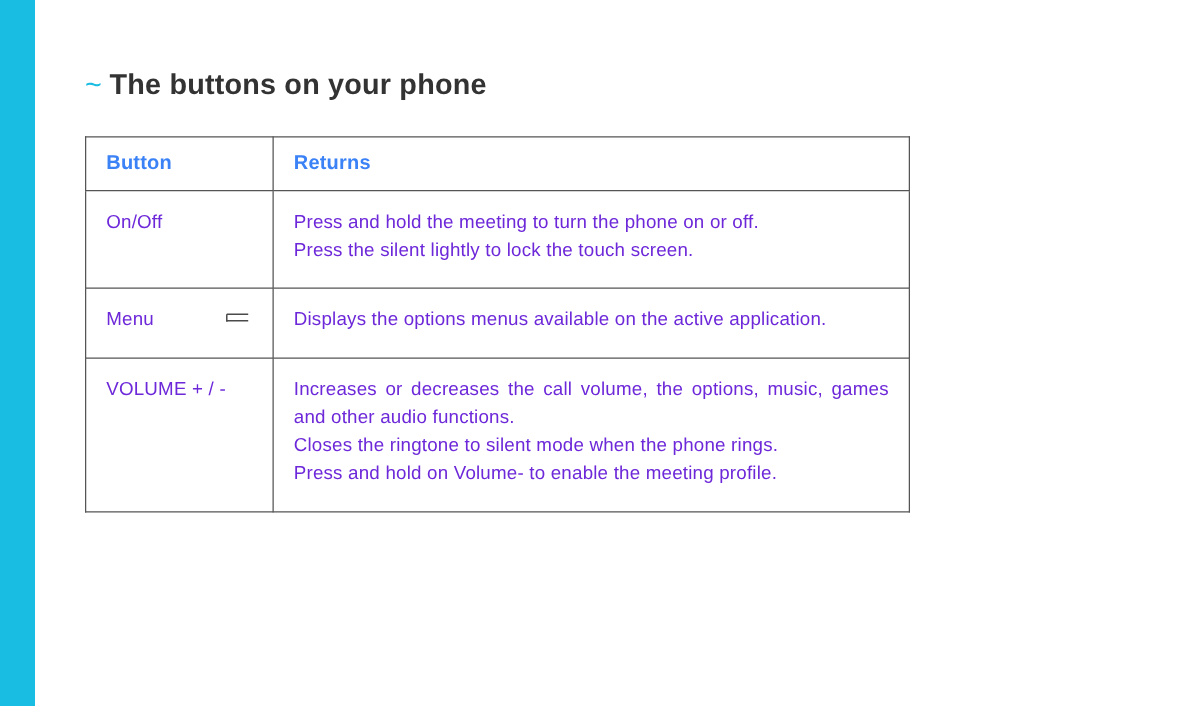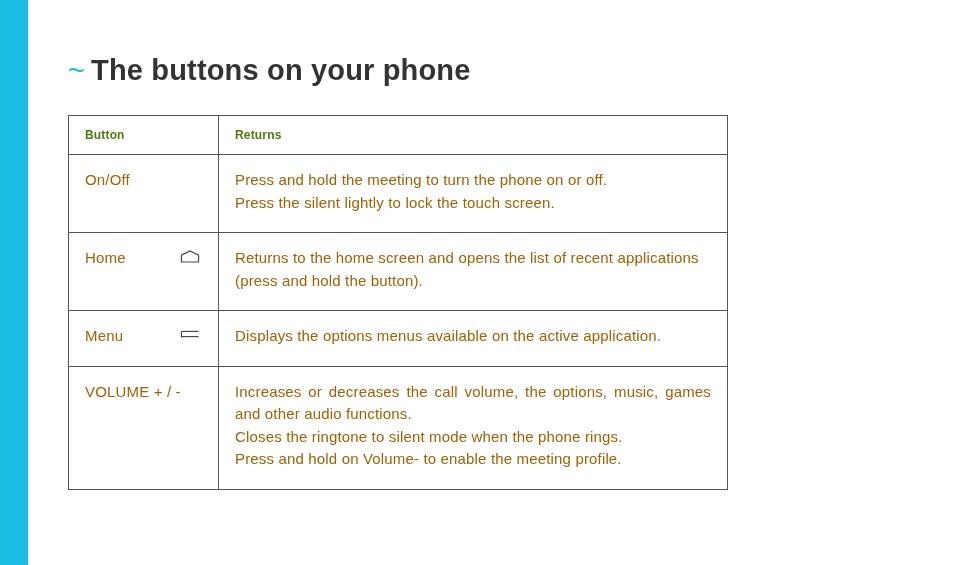--- a/index.html
+++ b/index.html
@@ -21,21 +21,21 @@
     width: 28px;
     background: #19bde2;
     flex: 0 0 28px;
   }
   .content {
     flex: 1 1 auto;
     padding: 54px 60px 40px 40px;
   }
 
   .section-title {
-    font-size: 29px;
+    font-size: 23px;
     font-weight: 600;
     color: #333333;
     margin: 0 0 28px 0;
   }
   .section-title .tilde {
     color: #19bde2;
     margin-right: 6px;
     font-weight: 400;
   }
 
@@ -45,30 +45,30 @@
     max-width: 660px;
     table-layout: fixed;
   }
   table.buttons th,
   table.buttons td {
     border: 1px solid #555555;
     text-align: left;
     vertical-align: top;
   }
   table.buttons th {
-    font-size: 12px;
+    font-size: 16px;
     font-weight: 600;
     padding: 12px 16px 12px 16px;
-    color: #4d7c0f;
+    color: #3b82f6;
   }
   table.buttons td {
     font-size: 15px;
     padding: 14px 16px 18px 16px;
     line-height: 1.5;
-    color: #a16207;
+    color: #6d28d9;
     margin-left: 40px;
   }
   col.col-button { width: 150px; }
   col.col-function { }
 
   .btn-cell {
     display: flex;
     align-items: flex-start;
     justify-content: space-between;
     gap: 8px;
@@ -123,35 +123,20 @@
             <div class="btn-cell">
               <span class="btn-label">On/Off</span>
             </div>
           </td>
           <td>
             <span class="func-line">Press and hold the meeting to turn the phone on or off.</span>
             <span class="func-line">Press the silent lightly to lock the touch screen.</span>
           </td>
         </tr>
 
-        <tr>
-          <td>
-            <div class="btn-cell">
-              <span class="btn-label">Home</span>
-              <span class="btn-icon">
-                <svg viewBox="0 0 28 18" width="24" height="16">
-                  <path d="M4 16 L4 8 L14 3 L24 8 L24 16 Z"></path>
-                </svg>
-              </span>
-            </div>
-          </td>
-          <td>
-            <span class="func-text">Returns to the home screen and opens the list of recent applications (press and hold the button).</span>
-          </td>
-        </tr>
 
         <tr>
           <td>
             <div class="btn-cell">
               <span class="btn-label">Menu</span>
               <span class="btn-icon">
                 <svg viewBox="0 0 28 18" width="24" height="16">
                   <path d="M4 6 H24"></path>
                   <path d="M4 12 H24"></path>
                   <path d="M4 6 V13"></path>

